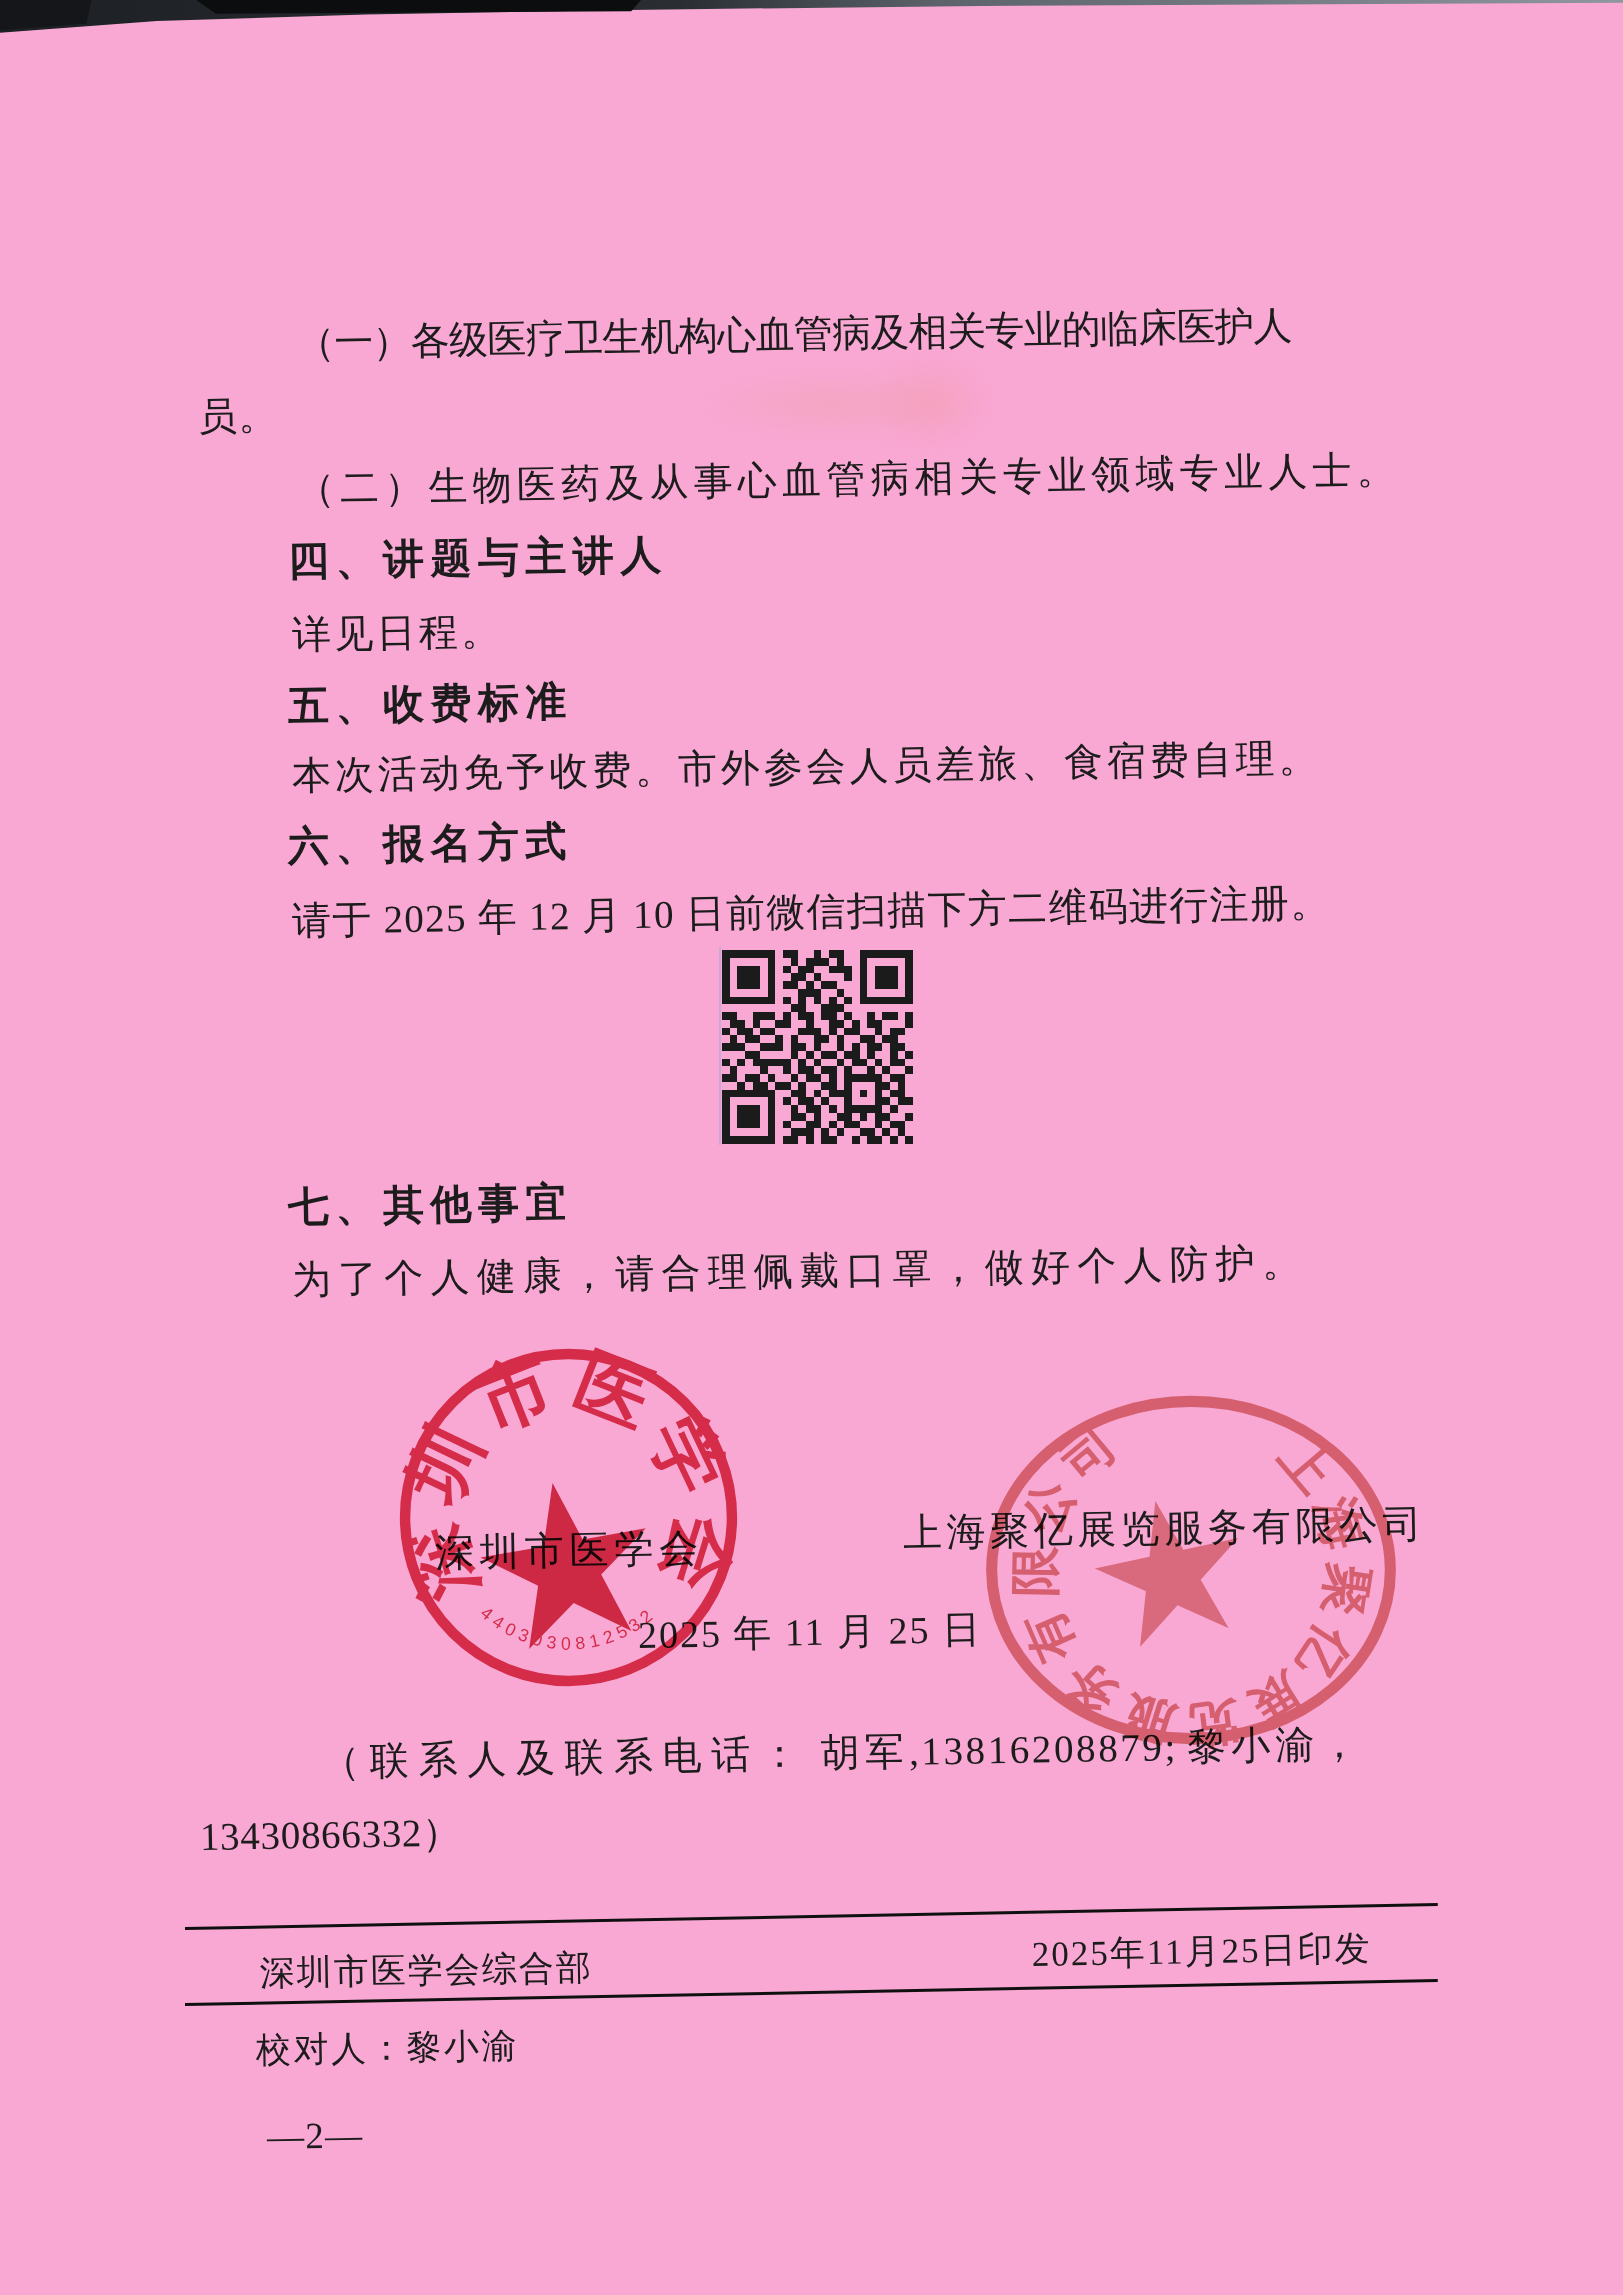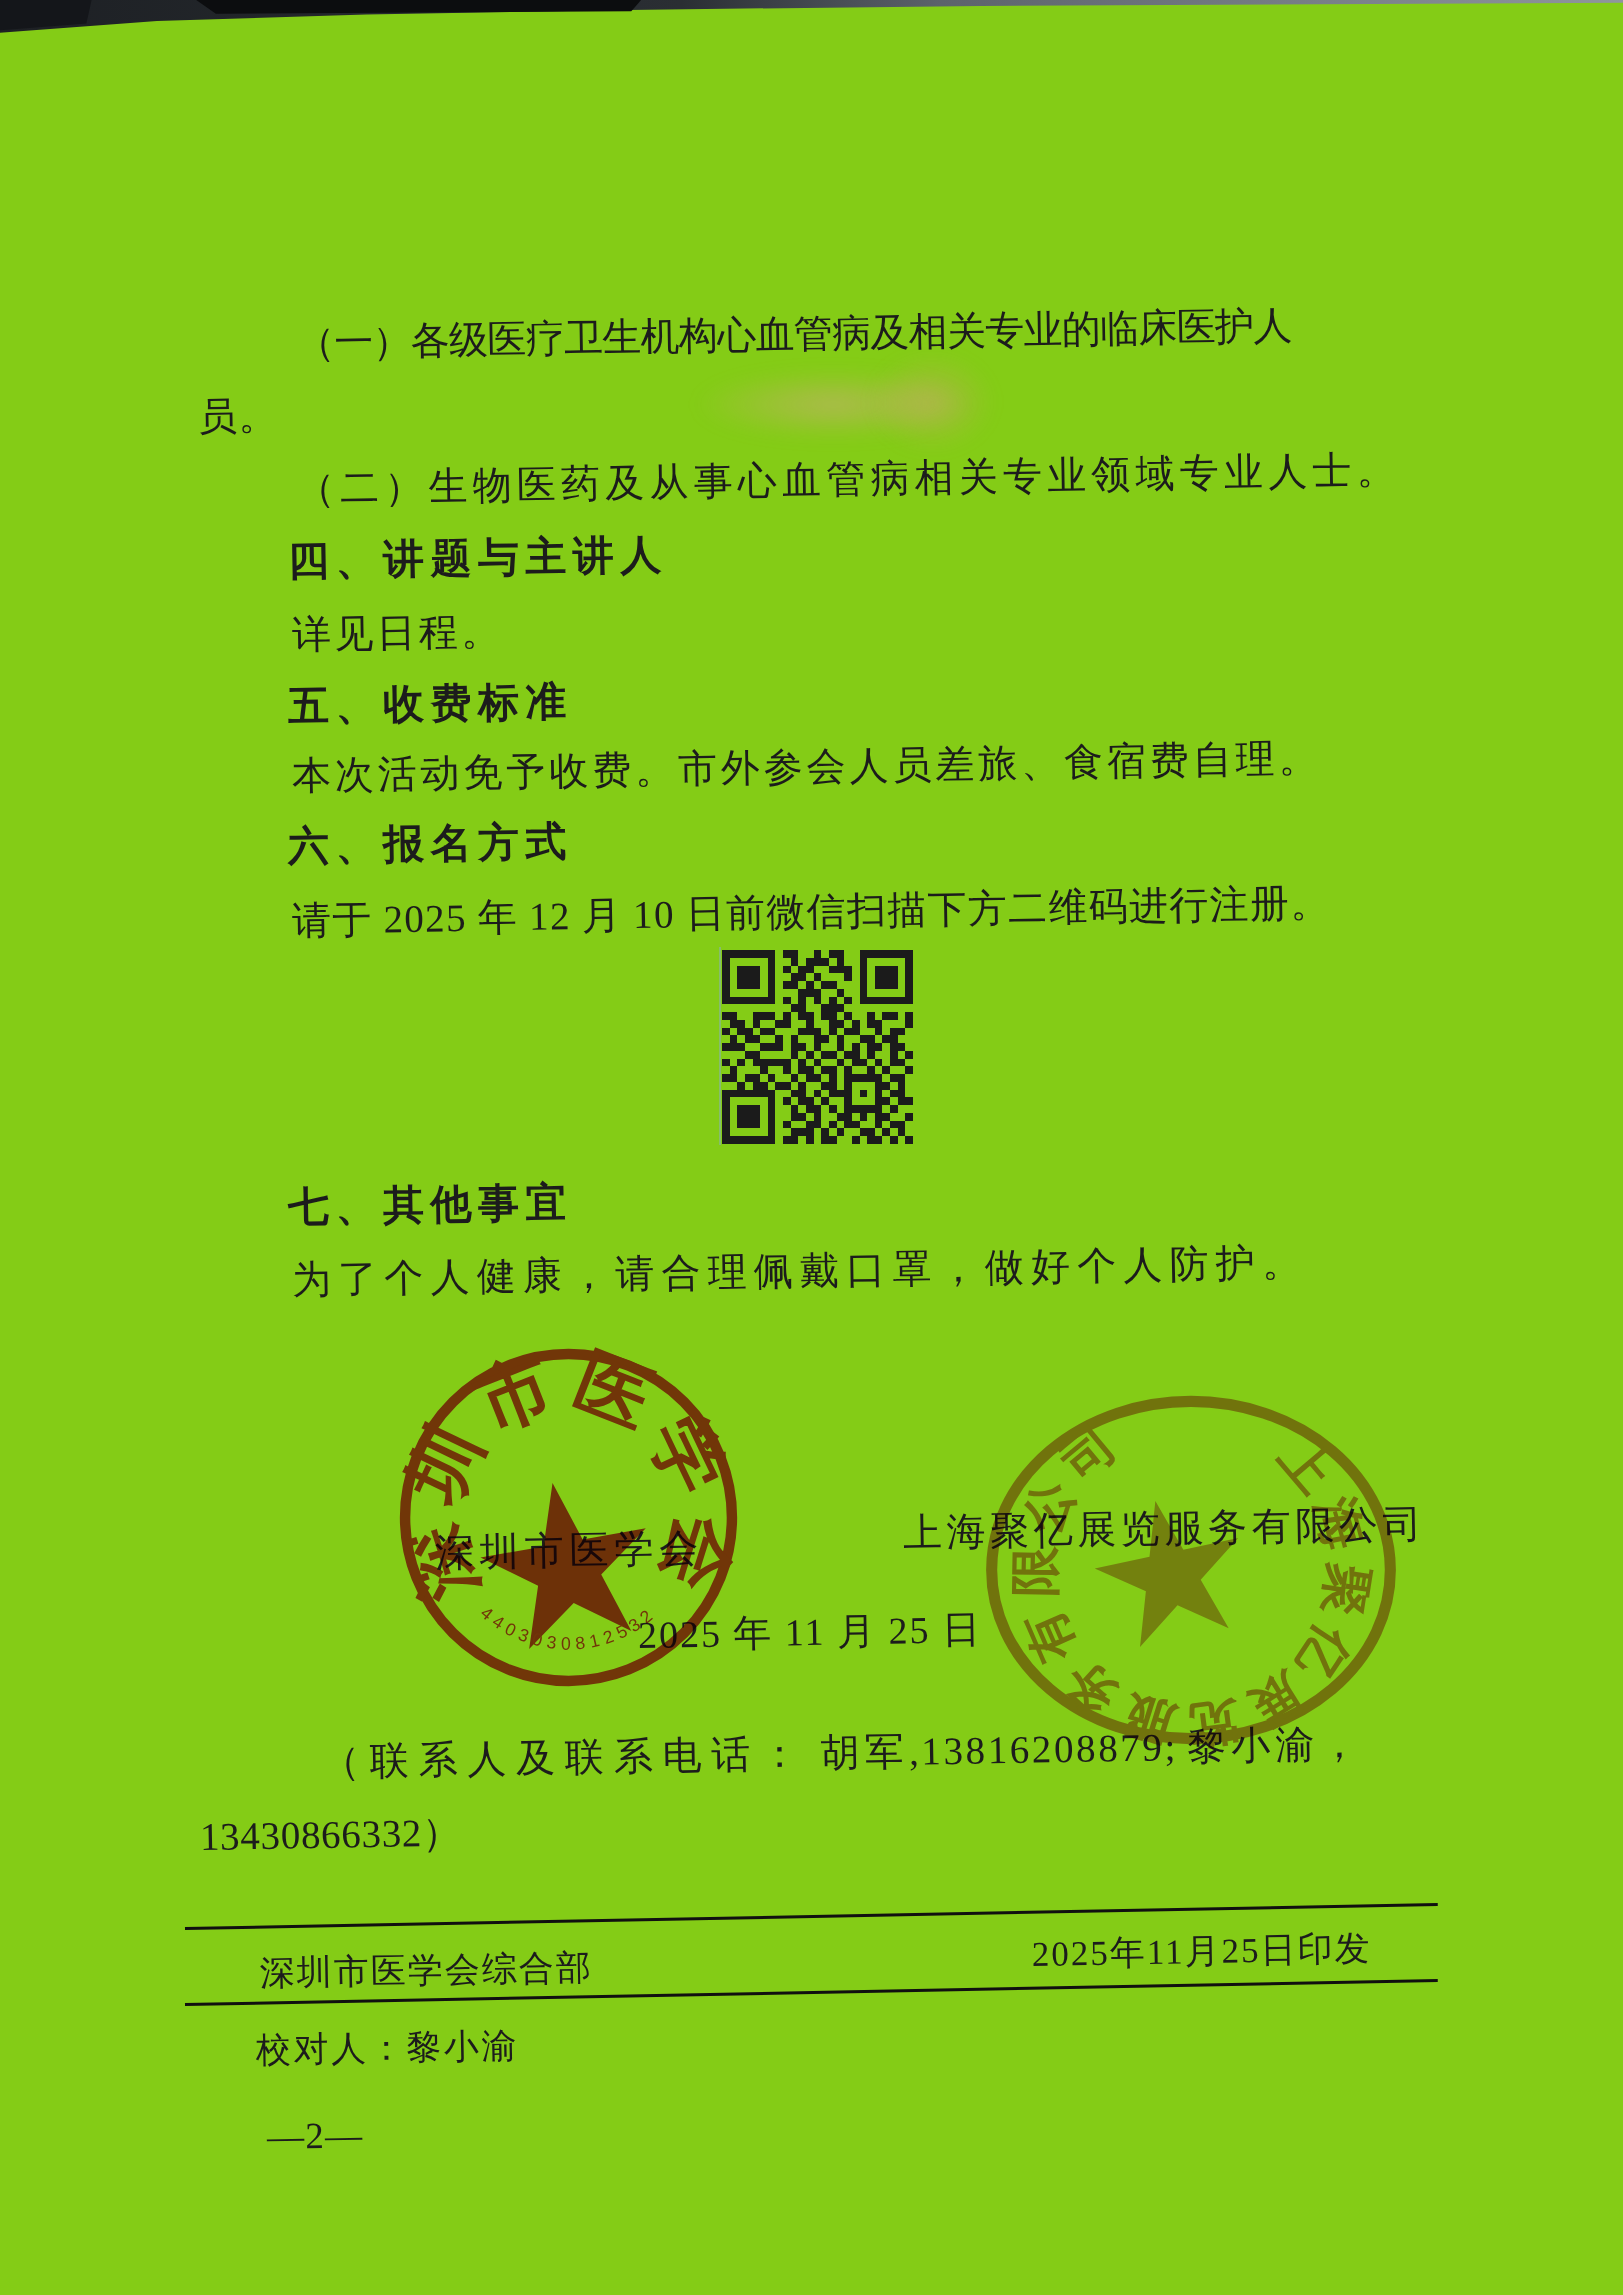--- a/index.html
+++ b/index.html
@@ -1,19 +1,19 @@
 <!DOCTYPE html>
 <html style="font-size:10.5px"><head>
 <meta charset="utf-8">
 <style>
   html,body{margin:0;padding:0;background:#888;}
   #sheet{
     position:relative;
     width:1623px;height:2295px;
-    background:#84cc16;
+    background:#f9a8d4;
     overflow:hidden;
     font-family:"Liberation Serif","DejaVu Serif",serif;
     color:#1c1c1c;
   }
   .line{
     position:absolute;
     white-space:nowrap;
     font-size:39px;
     line-height:1.1;
     transform:rotate(-1deg);

